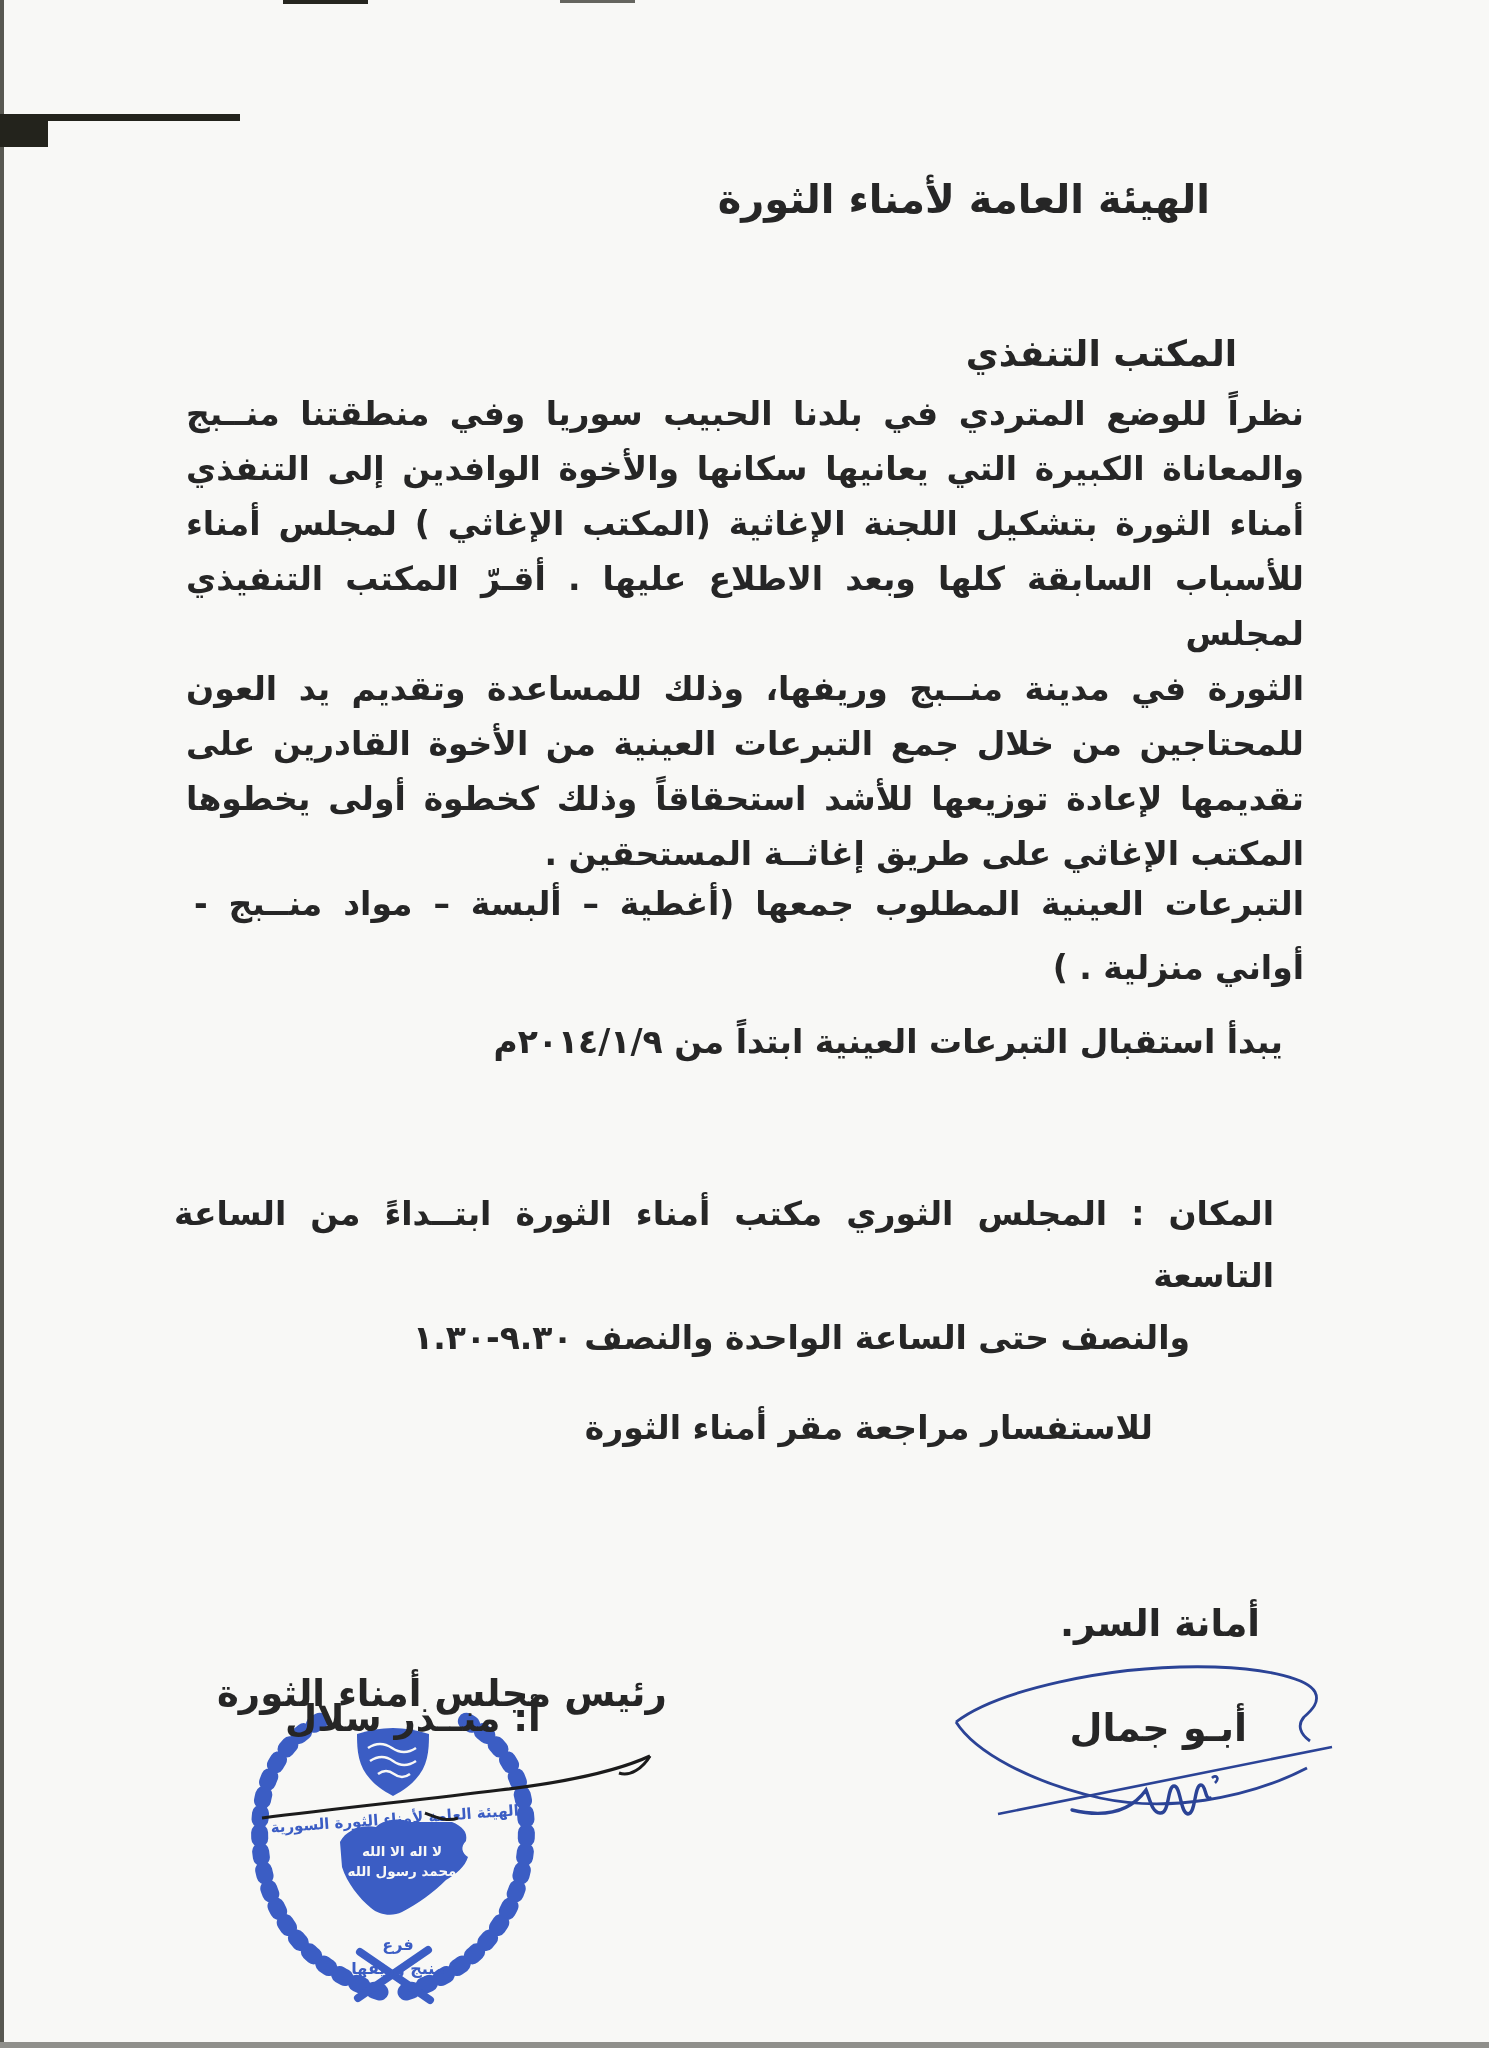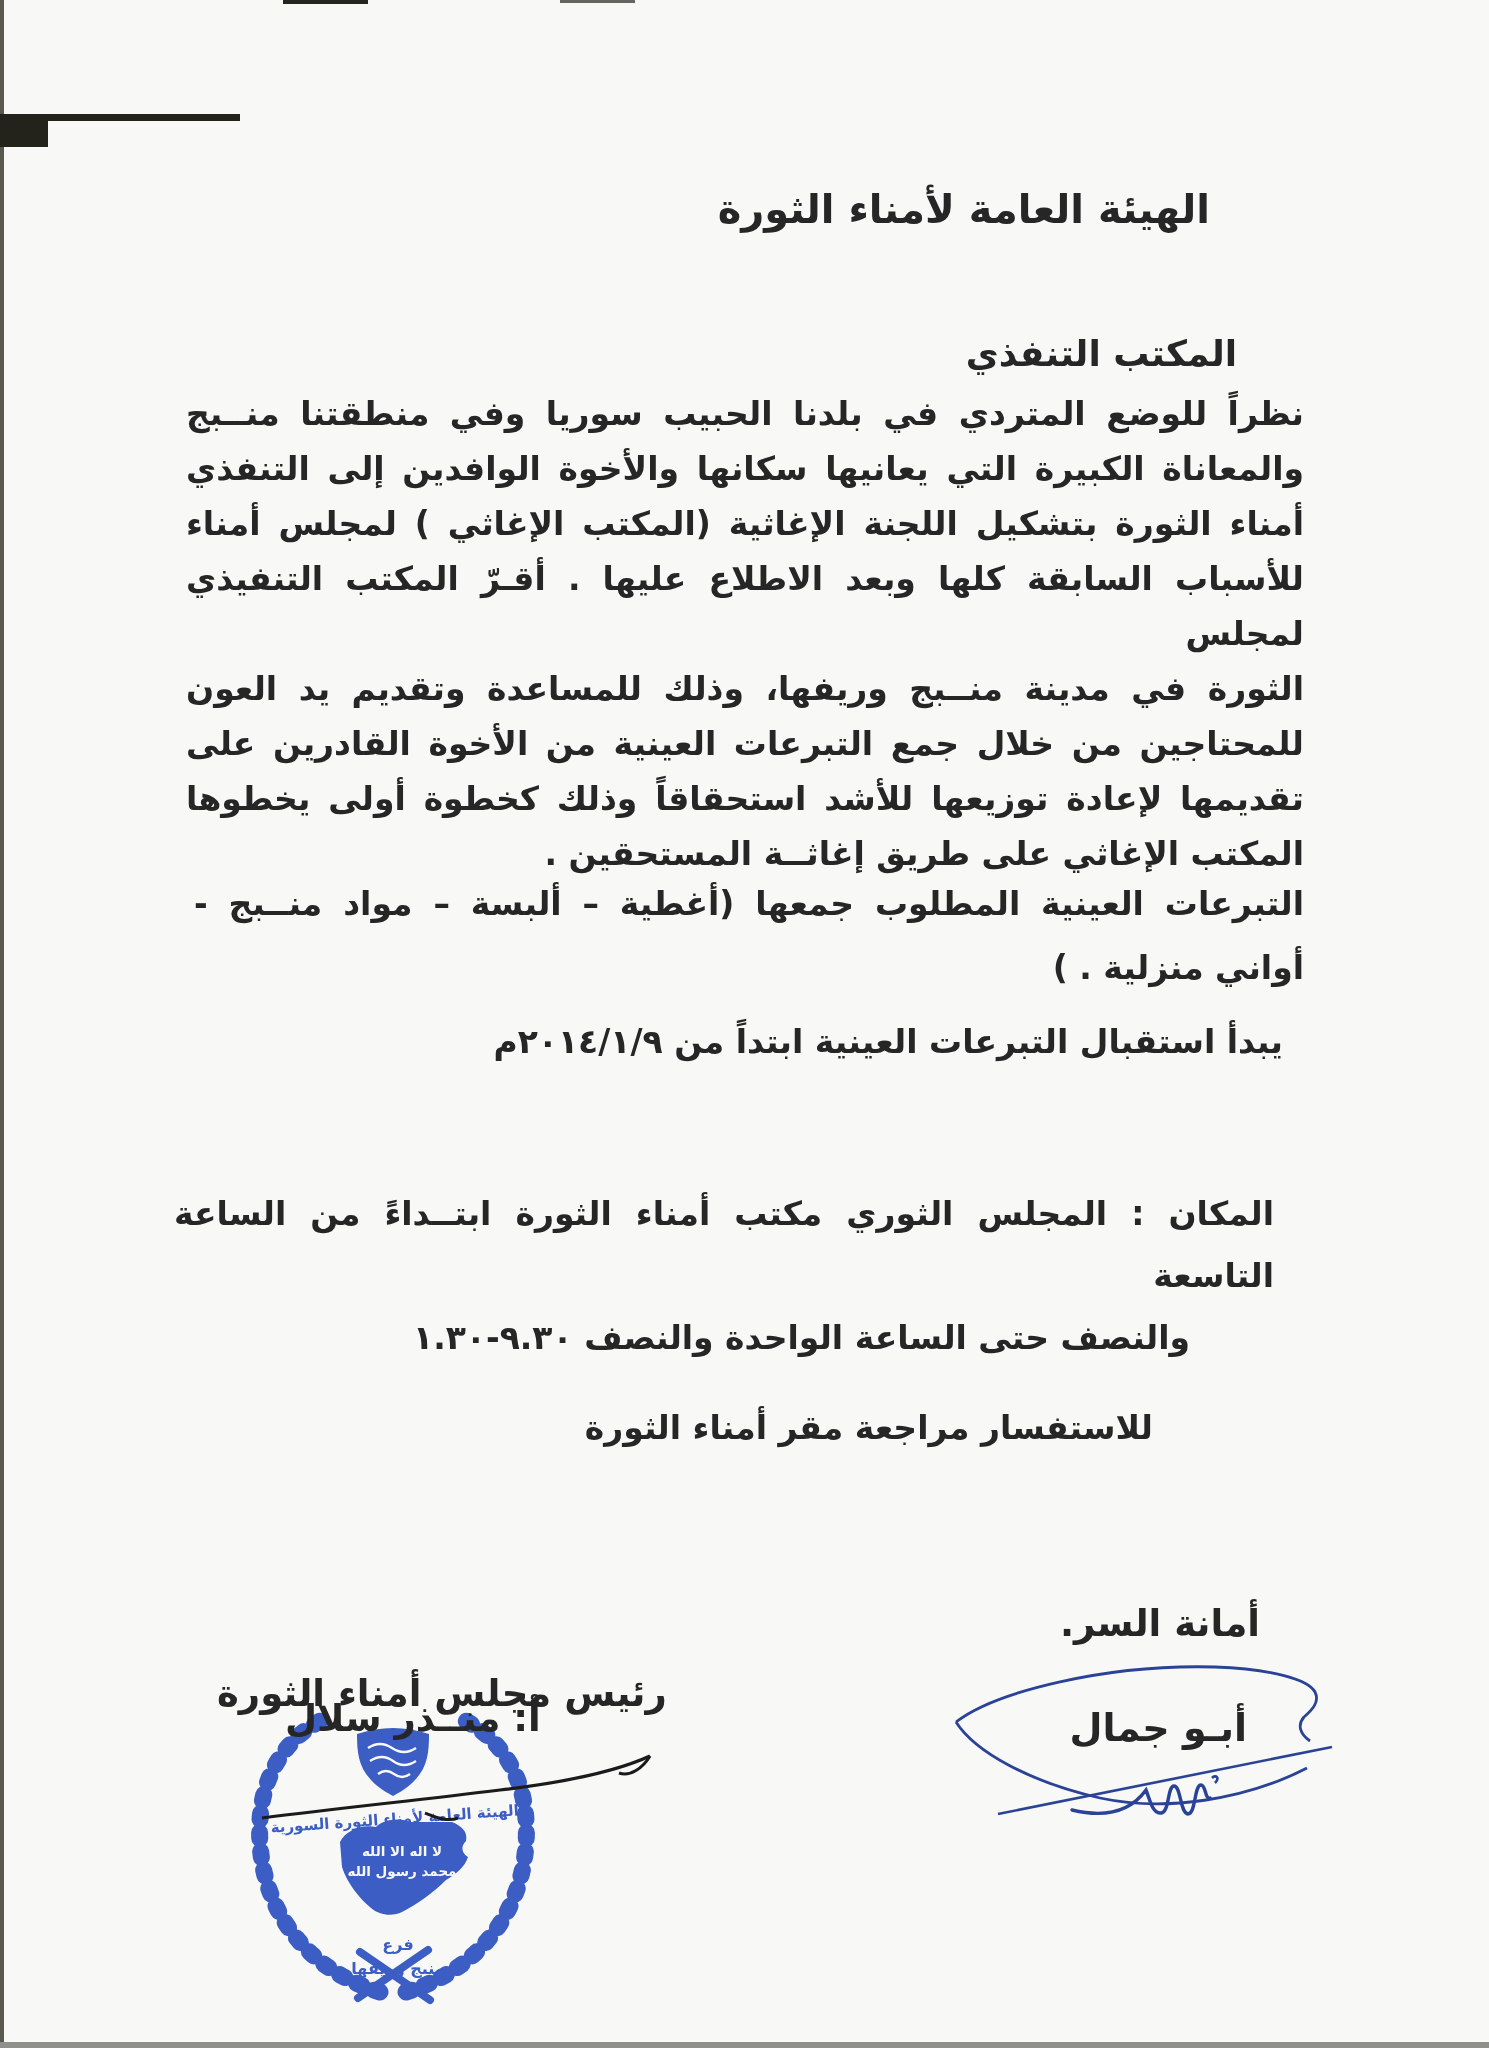--- a/index.html
+++ b/index.html
@@ -73,21 +73,21 @@
       <path d="M 998,1814 L 1332,1747" fill="none" stroke="#2b4396" stroke-width="2.6"></path>
     </g>
     <g>
       <path d="M 1072,1810 C 1105,1818 1130,1812 1146,1790 C 1150,1800 1152,1812 1160,1813
                C 1170,1814 1167,1786 1174,1786 C 1181,1786 1180,1813 1188,1814
                C 1196,1814 1194,1785 1201,1785 C 1206,1785 1205,1800 1210,1798" fill="none" stroke="#2b4396" stroke-width="3.4" stroke-linecap="round"></path>
       <path d="M 1212,1778 C 1216,1774 1220,1778 1215,1783" fill="none" stroke="#2b4396" stroke-width="2.6"></path>
     </g>
   </svg>
 
-  <div class="abs t-title" style="top:186px; right:279px;">الهيئة العامة لأمناء الثورة</div>
+  <div class="abs t-title" style="top:176px; right:279px;">الهيئة العامة لأمناء الثورة</div>
 
   <div class="abs t-sub" style="top:294px; right:252px;margin-top:39px;">المكتب التنفذي</div>
 
   <div class="abs t-body para" style="top:386px; right:185px; width:1118px;">
     <div class="just">نظراً للوضع المتردي في بلدنا الحبيب سوريا وفي منطقتنا منــبج</div>
     <div class="just">والمعاناة الكبيرة التي يعانيها سكانها والأخوة الوافدين إلى التنفذي</div>
     <div class="just">أمناء الثورة بتشكيل اللجنة الإغاثية (المكتب الإغاثي ) لمجلس أمناء</div>
     <div class="just">للأسباب السابقة كلها وبعد الاطلاع عليها . أقـرّ المكتب التنفيذي لمجلس</div>
     <div class="just">الثورة في مدينة منــبج وريفها، وذلك للمساعدة وتقديم يد العون</div>
     <div class="just">للمحتاجين من خلال جمع التبرعات العينية من الأخوة القادرين على</div>

